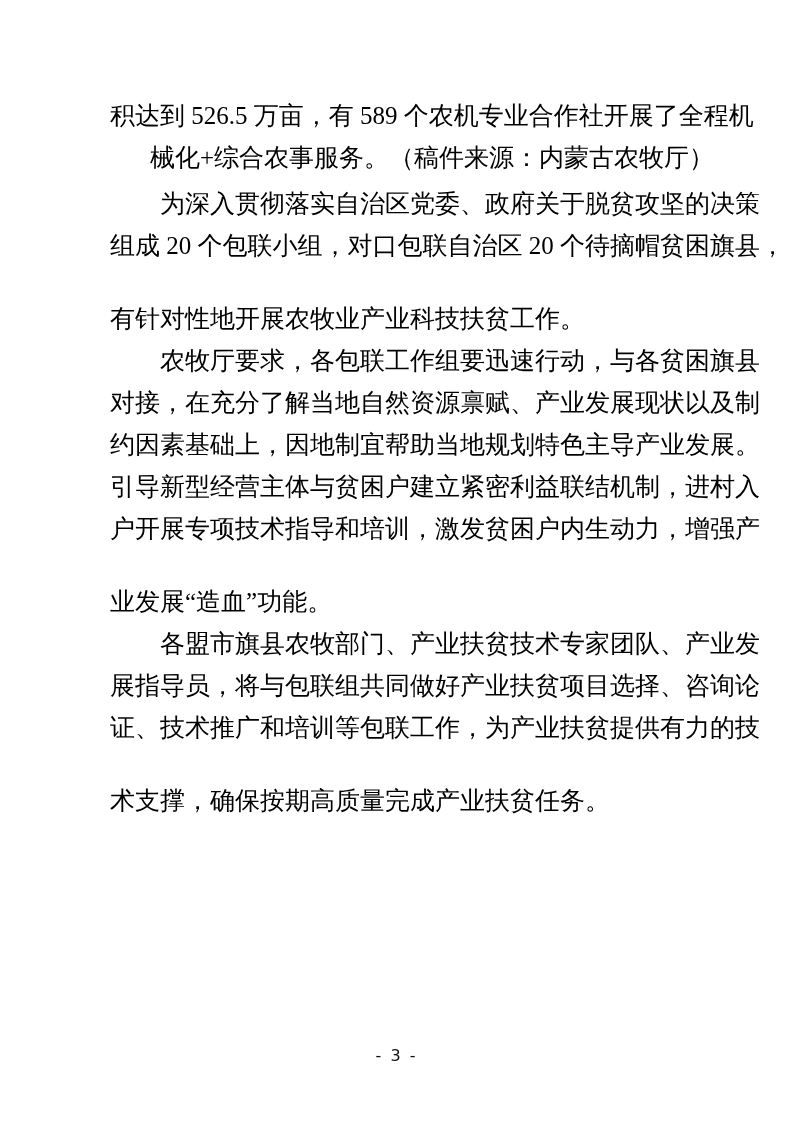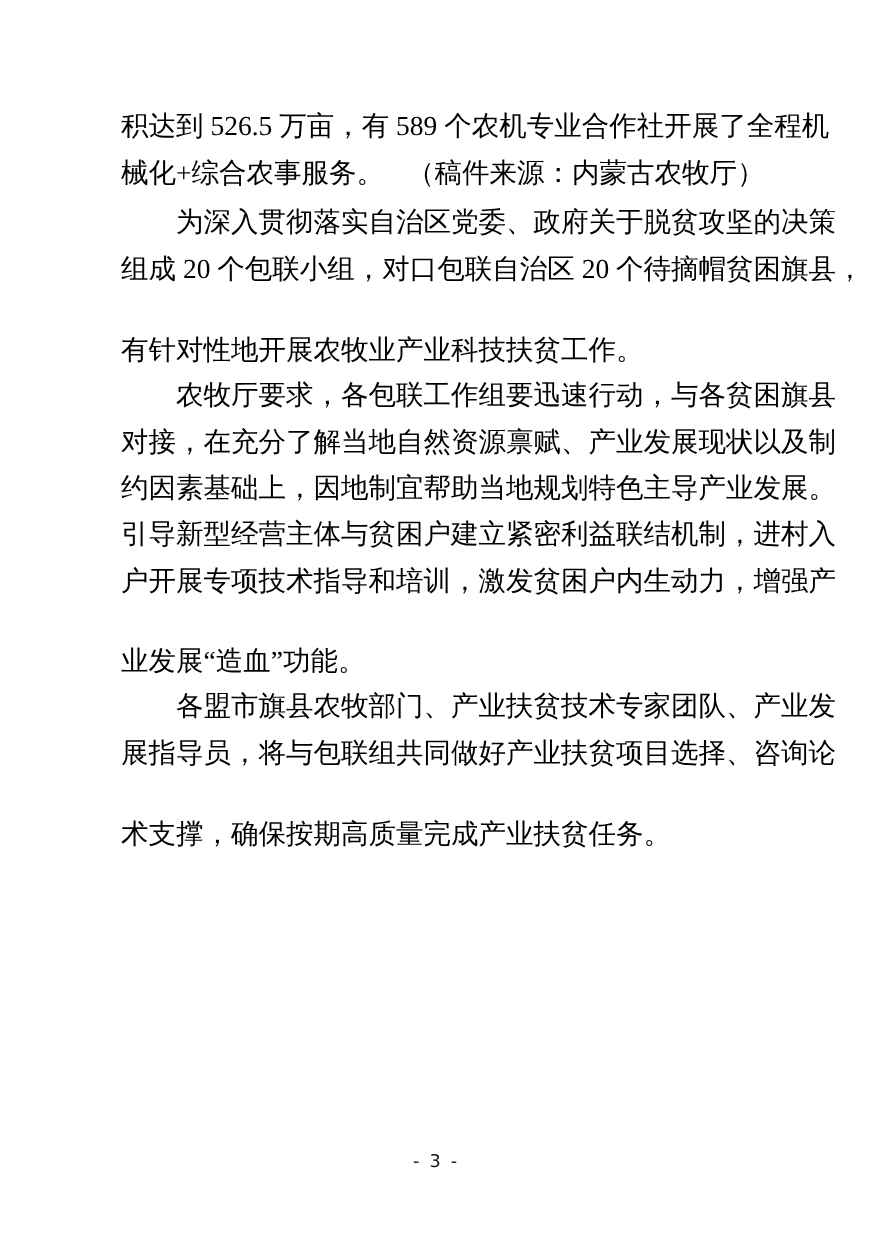--- a/index.html
+++ b/index.html
@@ -20,26 +20,27 @@
     width: 585px;
   }
   .line {
     height: 42px;
     line-height: 42px;
     font-size: 25px;
     text-align: justify;
     text-align-last: justify;
     white-space: nowrap;
   }
-  .line.indent { padding-left: 50px; font-family: Liberation Mono, monospace; }
+  .line.indent { padding-left: 50px; }
   .line.endline { text-align-last: left; margin-top: 31px; }
   .line.split {
     display: flex;
     justify-content: space-between;
     text-align-last: auto;
+    margin-left: 40px;
   }
   .title-block { margin-top: 40px; }
   .title-line {
     height: 60px;
     line-height: 60px;
     font-size: 32px;
     font-weight: bold;
     text-align: center;
     letter-spacing: 1px;
   }
@@ -76,19 +77,20 @@
       <div class="line">组成 20 个包联小组，对口包联自治区 20 个待摘帽贫困旗县，</div>
       <div class="line endline">有针对性地开展农牧业产业科技扶贫工作。</div>
       <div class="line indent">农牧厅要求，各包联工作组要迅速行动，与各贫困旗县</div>
       <div class="line">对接，在充分了解当地自然资源禀赋、产业发展现状以及制</div>
       <div class="line">约因素基础上，因地制宜帮助当地规划特色主导产业发展。</div>
       <div class="line">引导新型经营主体与贫困户建立紧密利益联结机制，进村入</div>
       <div class="line">户开展专项技术指导和培训，激发贫困户内生动力，增强产</div>
       <div class="line endline">业发展“造血”功能。</div>
       <div class="line indent">各盟市旗县农牧部门、产业扶贫技术专家团队、产业发</div>
       <div class="line">展指导员，将与包联组共同做好产业扶贫项目选择、咨询论</div>
+      <div class="line">证、技术推广和培训等包联工作，为产业扶贫提供有力的技</div>
       <div class="line endline">术支撑，确保按期高质量完成产业扶贫任务。</div>
     </div>
 
   </div>
 
   <div class="footer">- 3 -</div>
 </div>
 
 </body></html>

